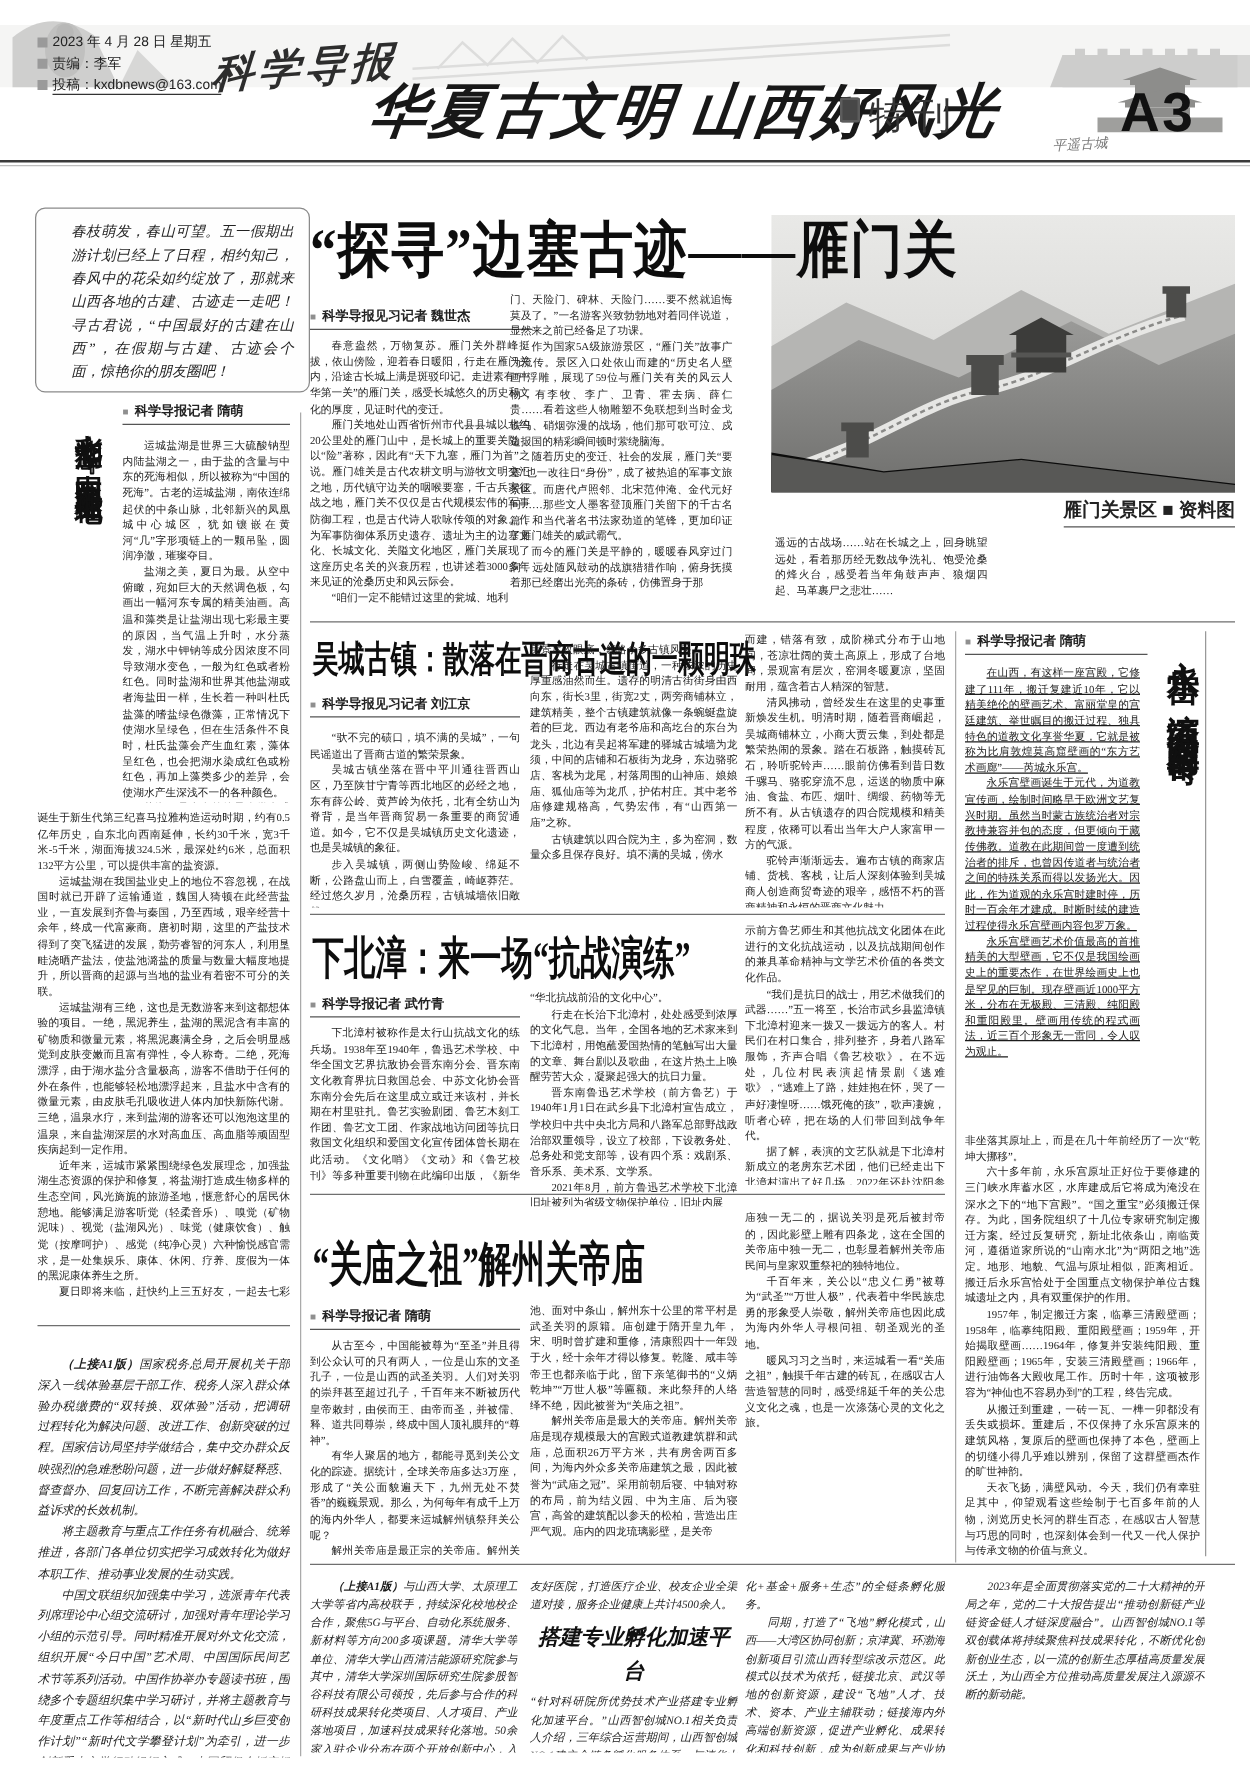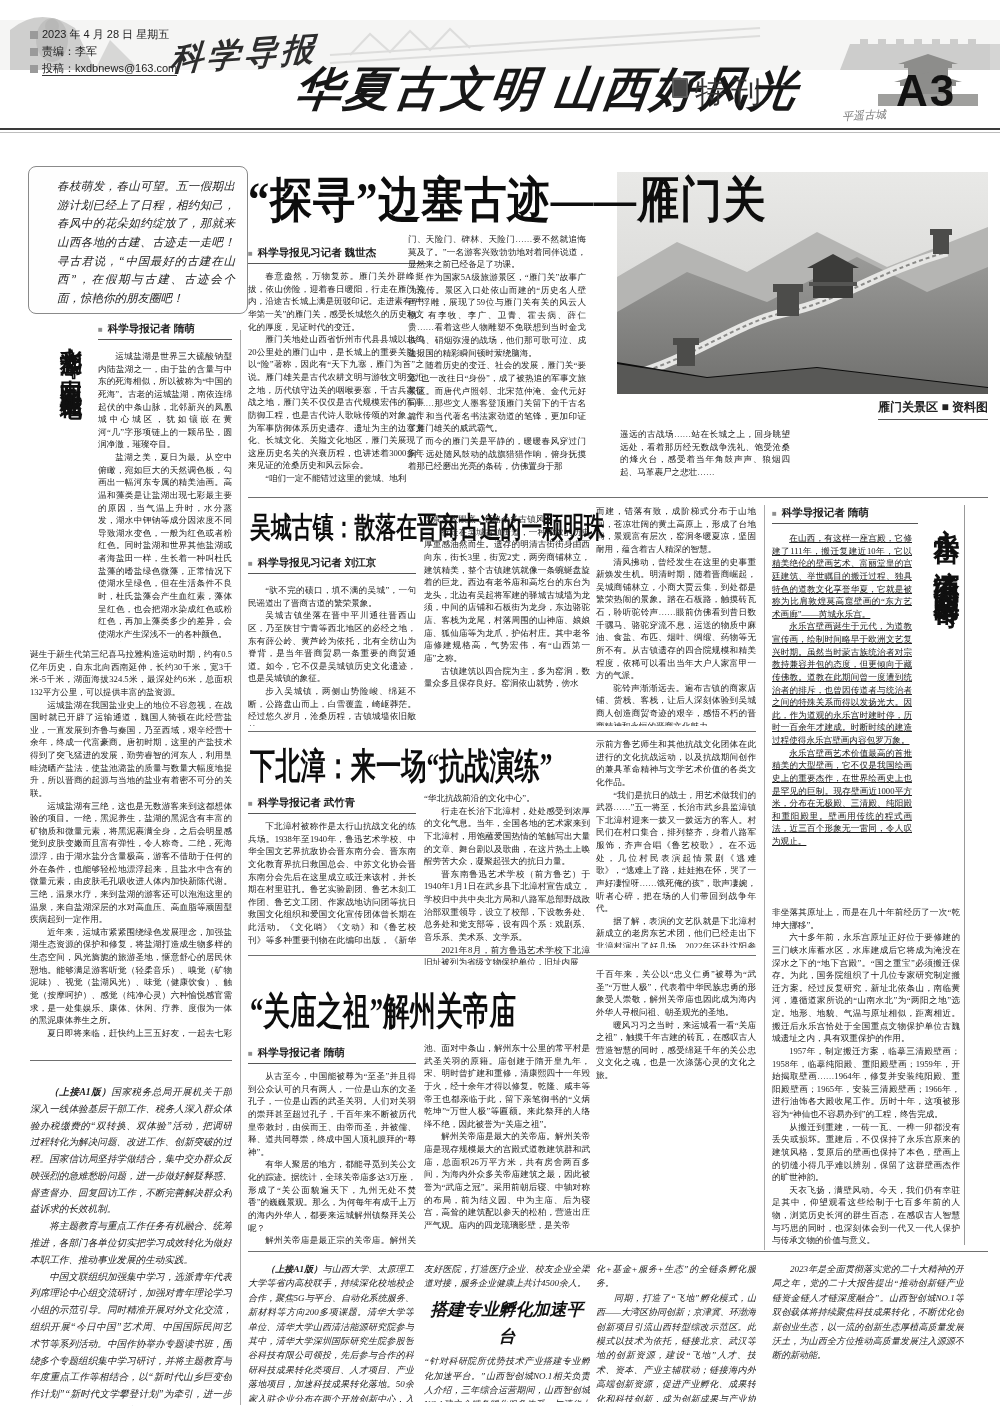--- a/index.html
+++ b/index.html
@@ -25,21 +25,21 @@
           border-bottom:1px solid #555;padding-bottom:3px;white-space:nowrap;overflow:hidden;}
   .byline .sq{color:#8f8f8f;font-size:8px;margin-right:5px;}
   .headline{font-weight:bold;color:#0d0d0d;white-space:nowrap;transform-origin:left top;}
   .vtitle{writing-mode:vertical-rl;text-orientation:upright;font-weight:bold;color:#101010;overflow:hidden;}
   .sep{border-top:1px solid #6f6f6f;height:0;}
   .vline{border-left:1px solid #aaa;width:0;}
   .notebox{border:1px solid #8a8a8a;border-radius:8px;padding:10px 12px;font-style:italic;font-size:11.5px;
            line-height:1.62;text-align:justify;color:#222;overflow:hidden;background:#fefefe;}
   .kaiti{font-style:italic;font-size:9.6px;line-height:1.75;}
   .kaiti b{font-style:italic;}
-  .caption{font-family:"Liberation Sans","DejaVu Sans",sans-serif;font-weight:bold;font-size:12px;color:#222;text-align:right;}
+  .caption{font-family:"Liberation Sans","DejaVu Sans",sans-serif;font-weight:bold;font-size:15px;color:#222;text-align:right;}
   .caption .inner{display:inline-block;border-bottom:1px solid #555;padding-bottom:3px;}
   .subhead{font-family:"Liberation Sans","DejaVu Sans",sans-serif;font-weight:bold;font-size:17px;text-align:center;
            margin:5px 0 4px 0;color:#111;}
   .ghost{opacity:.55;}
 </style>
 </head>
 <body>
 
 <div class="page">
 
@@ -198,21 +198,21 @@
     <span class="sq">■</span><span>科学导报见习记者 刘江京</span>
   </div>
   <div class="abs body" style="left:248px;top:584px;width:168px;height:142px;">
       <p>“驮不完的碛口，填不满的吴城”，一句民谣道出了晋商古道的繁荣景象。</p>
       <p>吴城古镇坐落在晋中平川通往晋西山区，乃至陕甘宁青等西北地区的必经之地，东有薛公岭、黄芦岭为依托，北有全纺山为脊背，是当年晋商贸易一条重要的商贸通道。如今，它不仅是吴城镇历史文化遗迹，也是吴城镇的象征。</p>
       <p>步入吴城镇，两侧山势险峻、绵延不断，公路盘山而上，白雪覆盖，崎岖莽茫。经过悠久岁月，沧桑历程，古镇城墙依旧敞然</p>
     </div>
   <div class="abs body cont" style="left:424px;top:513px;width:166px;height:180px;">
       <p>美景尽收眼底，领略众多古镇风采。</p>
       <p>行走在吴城古镇街道，一种浓浓的历史厚重感油然而生。遗存的明清古街街身由西向东，街长3里，街宽2丈，两旁商铺林立，建筑精美，整个古镇建筑就像一条蜿蜒盘旋着的巨龙。西边有老爷庙和高圪台的东台为龙头，北边有吴起将军建的驿城古城墙为龙须，中间的店铺和石板街为龙身，东边骆驼店、客栈为龙尾，村落周围的山神庙、娘娘庙、狐仙庙等为龙爪，护佑村庄。其中老爷庙修建规格高，气势宏伟，有“山西第一庙”之称。</p>
-      <p>古镇建筑以四合院为主，多为窑洞，数量众多且保存良好。窑洞依山就势，傍水</p>
+      <p>古镇建筑以四合院为主，多为窑洞，数量众多且保存良好。填不满的吴城，傍水</p>
     </div>
   <div class="abs body cont" style="left:596px;top:505px;width:160px;height:221px;">
       <p>而建，错落有致，成阶梯式分布于山地间，苍凉壮阔的黄土高原上，形成了台地间，景观富有层次，窑洞冬暖夏凉，坚固耐用，蕴含着古人精深的智慧。</p>
       <p>清风拂动，曾经发生在这里的史事重新焕发生机。明清时期，随着晋商崛起，吴城商铺林立，小商大贾云集，到处都是繁荣热闹的景象。踏在石板路，触摸砖瓦石，聆听驼铃声……眼前仿佛看到昔日数千骡马、骆驼穿流不息，运送的物质中麻油、食盐、布匹、烟叶、绸缎、药物等无所不有。从古镇遗存的四合院规模和精美程度，依稀可以看出当年大户人家富甲一方的气派。</p>
       <p>驼铃声渐渐远去。遍布古镇的商家店铺、货栈、客栈，让后人深刻体验到吴城商人创造商贸奇迹的艰辛，感悟不朽的晋商精神和永恒的晋商文化魅力。</p>
     </div>
 
   <div class="abs sep" style="left:248px;top:731px;width:508px;"></div>
 
   <div class="abs headline" style="left:250px;top:742px;font-size:36px;transform:scaleX(0.70);">下北漳：来一场“抗战演练”</div>
@@ -230,20 +230,21 @@
     </div>
   <div class="abs body cont" style="left:596px;top:738px;width:160px;height:210px;">
       <p>示前方鲁艺师生和其他抗战文化团体在此进行的文化抗战运动，以及抗战期间创作的兼具革命精神与文学艺术价值的各类文化作品。</p>
       <p>“我们是抗日的战士，用艺术做我们的武器……”五一将至，长治市武乡县监漳镇下北漳村迎来一拨又一拨远方的客人。村民们在村口集合，排列整齐，身着八路军服饰，齐声合唱《鲁艺校歌》。在不远处，几位村民表演起情景剧《逃难歌》，“逃难上了路，娃娃抱在怀，哭了一声好凄惶呀……饿死俺的孩”，歌声凄婉，听者心碎，把在场的人们带回到战争年代。</p>
       <p>据了解，表演的文艺队就是下北漳村新成立的老房东艺术团，他们已经走出下北漳村演出了好几场，2022年还赴沈阳参加了鲁艺联谊活动。下北漳村的知名度越来越高。</p>
     </div>
 
   <div class="abs sep" style="left:248px;top:955px;width:508px;"></div>
 
   <div class="abs body cont" style="left:596px;top:968px;width:160px;height:276px;">
+      <p>庙独一无二的，据说关羽是死后被封帝的，因此影壁上雕有四条龙，这在全国的关帝庙中独一无二，也彰显着解州关帝庙民间与皇家双重祭祀的独特地位。</p>
       <p>千百年来，关公以“忠义仁勇”被尊为“武圣”“万世人极”，代表着中华民族忠勇的形象受人崇敬，解州关帝庙也因此成为海内外华人寻根问祖、朝圣观光的圣地。</p>
       <p>暖风习习之当时，来运城看一看“关庙之祖”，触摸千年古建的砖瓦，在感叹古人营造智慧的同时，感受绵延千年的关公忠义文化之魂，也是一次涤荡心灵的文化之旅。</p>
     </div>
   <div class="abs headline" style="left:250px;top:986px;font-size:38px;transform:scaleX(0.70);">“关庙之祖”解州关帝庙</div>
   <div class="abs byline" style="left:248px;top:1046px;width:168px;">
     <span class="sq">■</span><span>科学导报记者 隋萌</span>
   </div>
   <div class="abs body" style="left:248px;top:1070px;width:168px;height:174px;">
       <p>从古至今，中国能被尊为“至圣”并且得到公众认可的只有两人，一位是山东的文圣孔子，一位是山西的武圣关羽。人们对关羽的崇拜甚至超过孔子，千百年来不断被历代皇帝敕封，由侯而王、由帝而圣，并被儒、释、道共同尊崇，终成中国人顶礼膜拜的“尊神”。</p>
       <p>有华人聚居的地方，都能寻觅到关公文化的踪迹。据统计，全球关帝庙多达3万座，形成了“关公面貌遍天下，九州无处不焚香”的巍巍景观。那么，为何每年有成千上万的海内外华人，都要来运城解州镇祭拜关公呢？</p>

